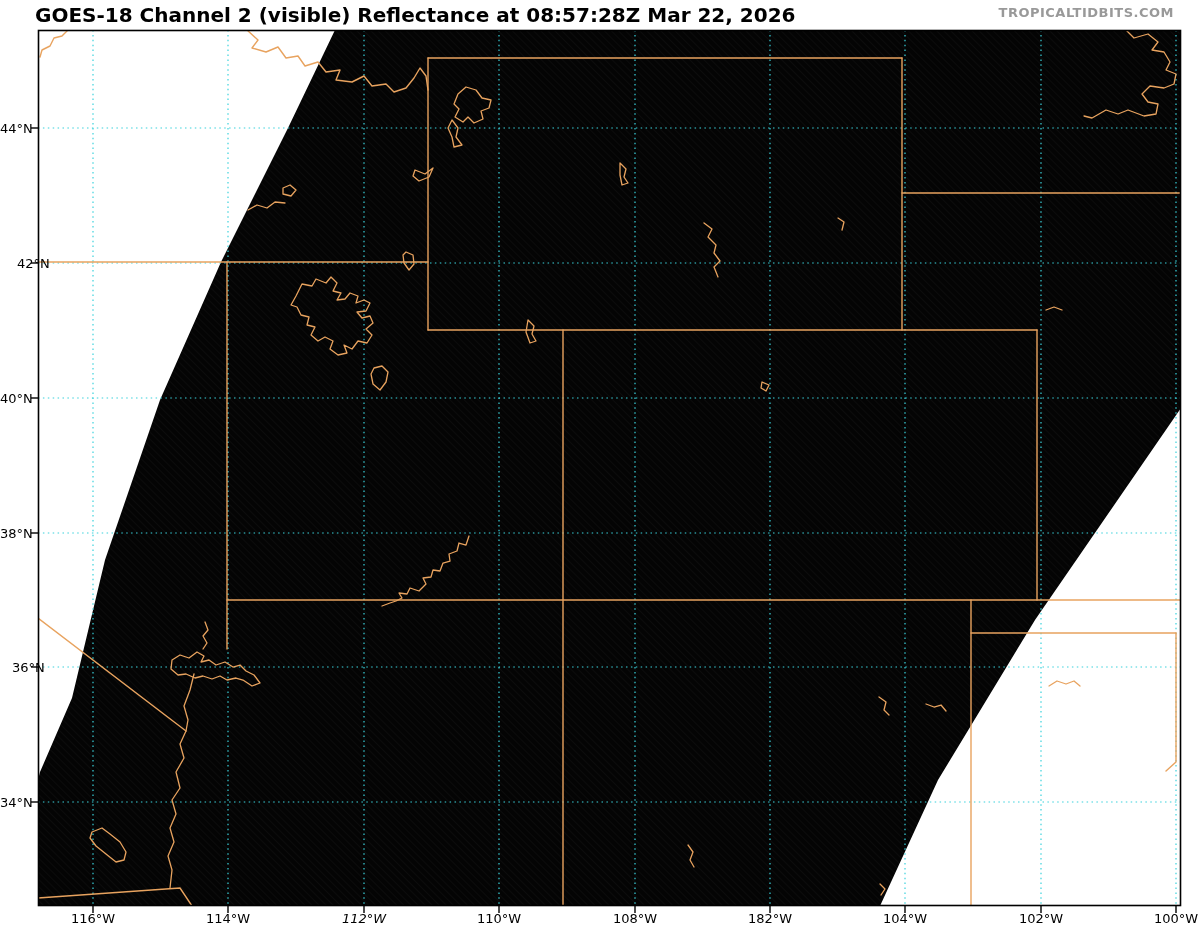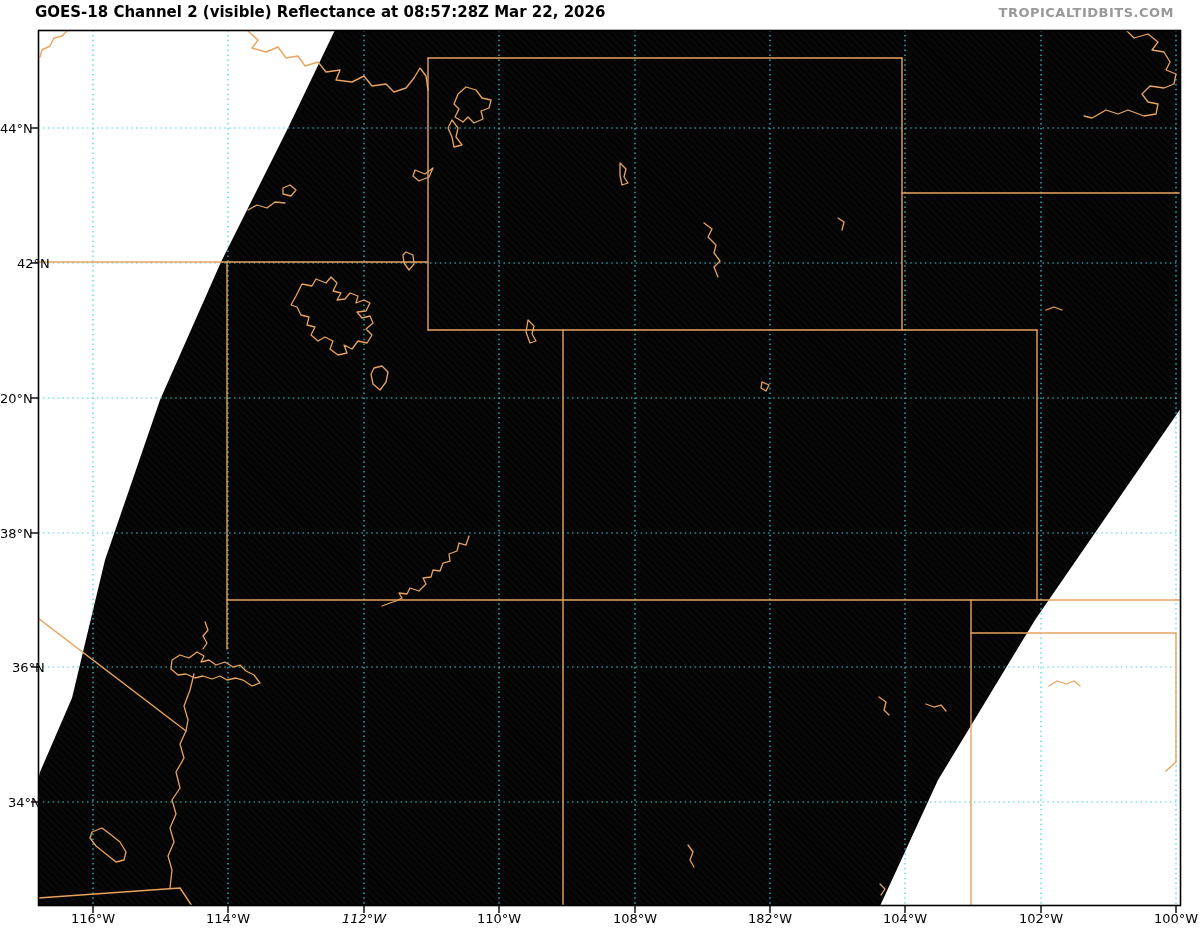--- a/index.html
+++ b/index.html
@@ -1,21 +1,21 @@
 <!DOCTYPE html>
 <html><head>
 <meta charset="utf-8">
 <style>
   html,body{margin:0;padding:0;background:#fff;}
   #stage{
     position:relative;width:1200px;height:929px;background:var(--bg,#fff);
     font-family:"DejaVu Sans","Liberation Sans",sans-serif;overflow:hidden;
   }
   #map-title{
-    position:absolute;left:35px;top:3px;font-size:15px;font-weight:bold;
+    position:absolute;left:35px;top:3px;font-size:20px;font-weight:bold;
     color:var(--ink,#000);white-space:nowrap;
   }
   #watermark{
     position:absolute;right:26px;top:5px;font-size:13px;font-weight:bold;
     letter-spacing:0.5px;color:var(--wm,#999);white-space:nowrap;
   }
   svg#map-canvas{position:absolute;left:0;top:0;}
   .xlab{
     position:absolute;top:911px;width:60px;margin-left:-30px;text-align:center;
     font-size:13px;color:var(--ink,#000);
@@ -144,18 +144,18 @@
       <div class="xlab" style="left: 228px;">114°W</div>
       <div class="xlab" style="left: 364px; font-style: italic;">112°W</div>
       <div class="xlab" style="left: 499px;">110°W</div>
       <div class="xlab" style="left: 635px;">108°W</div>
       <div class="xlab" style="left: 770px;">182°W</div>
       <div class="xlab" style="left: 905px;">104°W</div>
       <div class="xlab" style="left: 1041px;">102°W</div>
       <div class="xlab" style="left: 1176px;">100°W</div>
       <div class="ylab" style="top: 128px;">44°N</div>
       <div class="ylab" style="top: 263px; padding-left: 17px;">42°N</div>
-      <div class="ylab" style="top: 398px;">20°N</div>
+      <div class="ylab" style="top: 398px;">40°N</div>
       <div class="ylab" style="top: 533px;">38°N</div>
       <div class="ylab" style="top: 667px; padding-left: 12px;">36°N</div>
-      <div class="ylab" style="top: 802px; padding-left: 8px;">34°N</div>
+      <div class="ylab" style="top: 802px;">34°N</div>
     </div>
 </div>
 
 </body></html>

